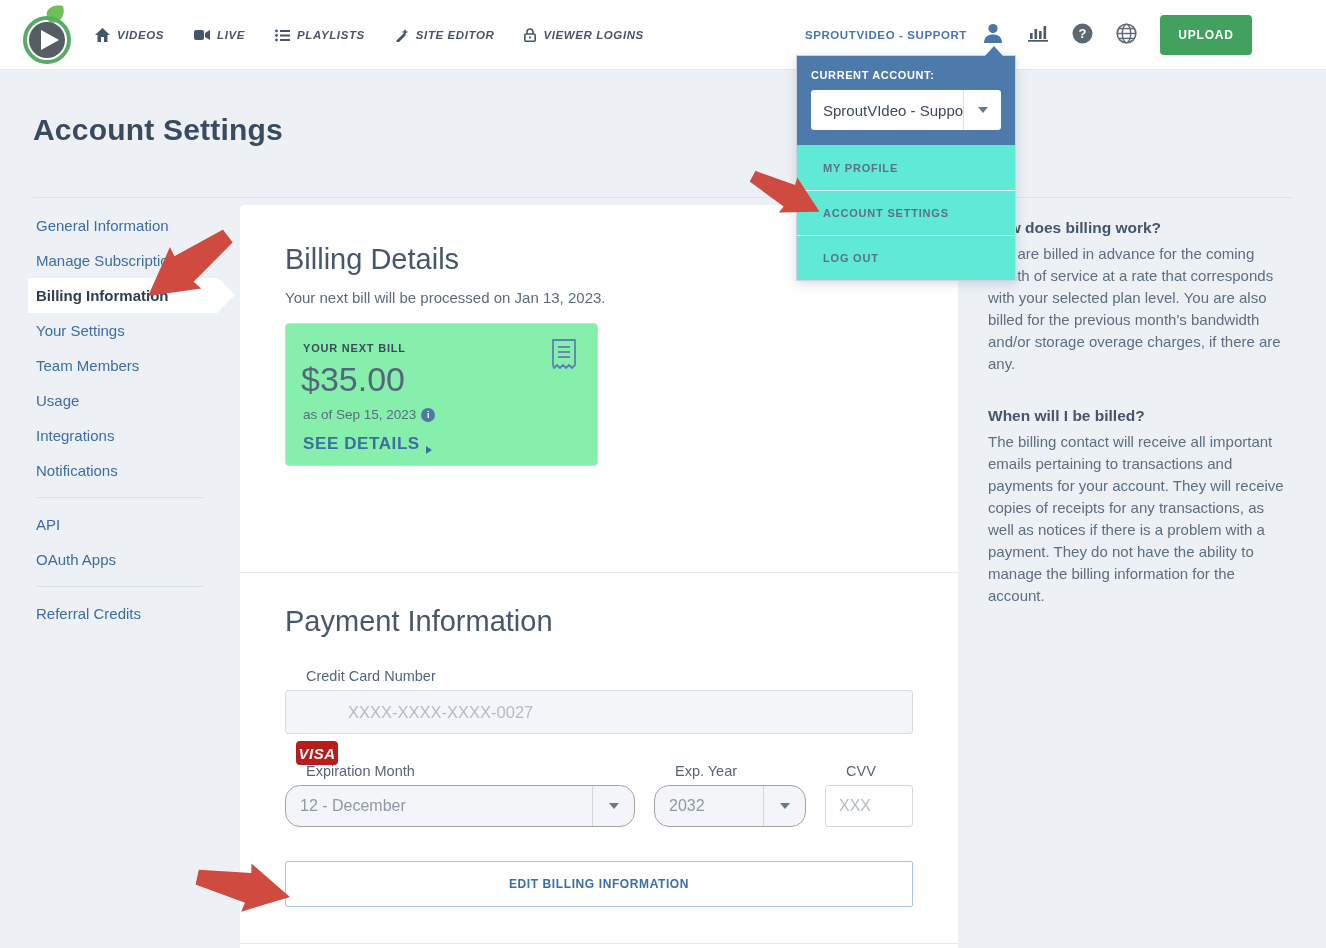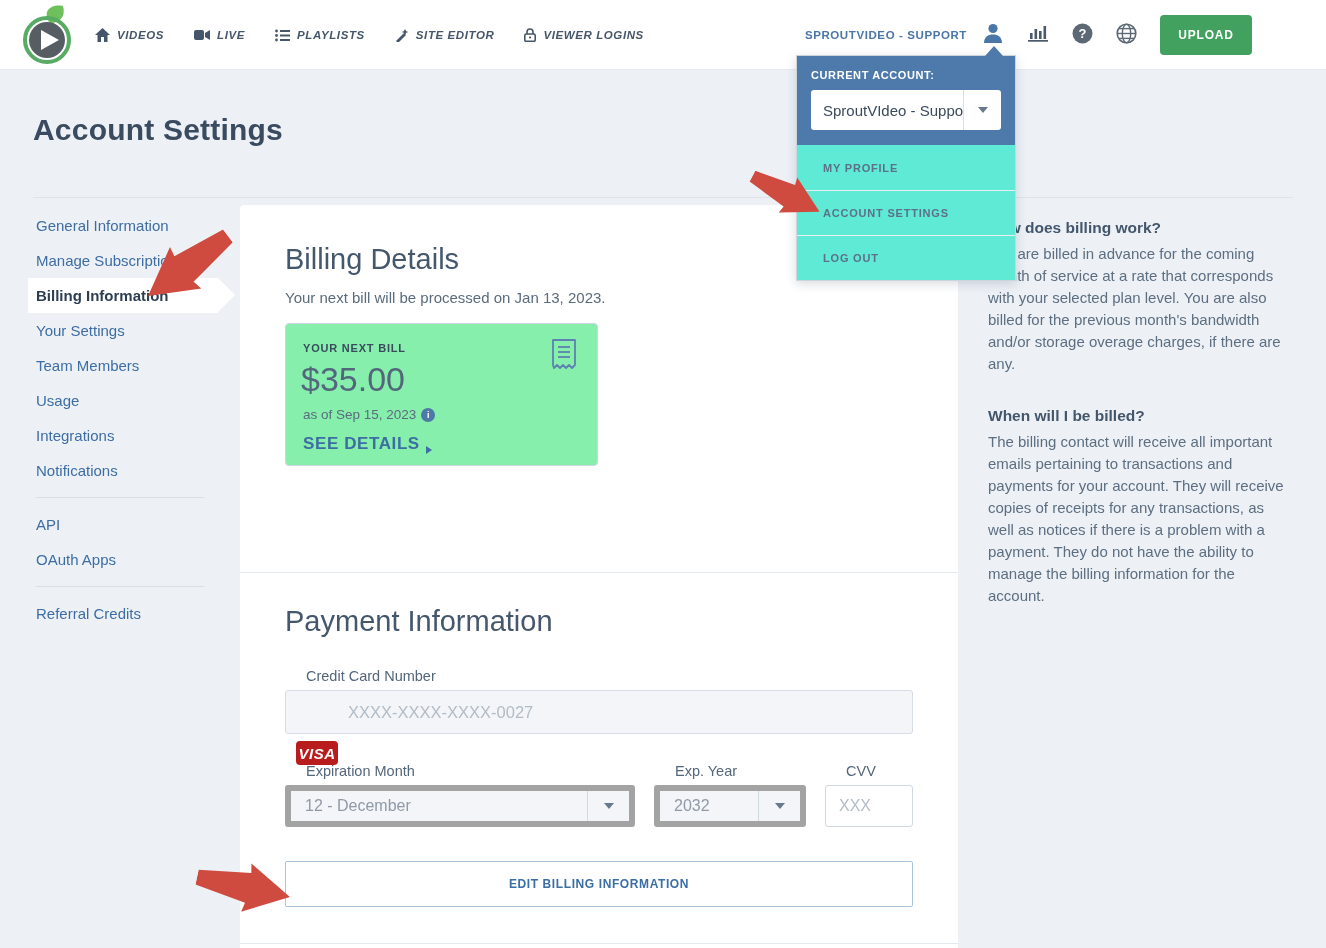--- a/index.html
+++ b/index.html
@@ -97,21 +97,21 @@
     background:#b91c1c; border-radius:4px; color:#fff; font-size:15px; font-weight:bold; font-style:italic;
     display:flex; align-items:center; justify-content:center; letter-spacing:.5px;margin-top:40px;
   }
   .ccfield {
     position:absolute; left:62px; top:0; width:555px; height:42px; border:none; background:transparent; outline:none;
     font-size:16.5px; color:#52657a; font-family:"Liberation Sans", sans-serif;
   }
   .ccfield::placeholder { color:#b3bcc6; opacity:1; }
   .selectbox {
     position:absolute; top:580px; height:42px; background:#f3f5f8;
-    border:6px solid #a3a3a3; border-radius:3px; display:flex; align-items:stretch; cursor:pointer;
+    border:1px solid #a3a3a3; border-radius:15px; display:flex; align-items:stretch; cursor:pointer;
   }
   .selectbox .val { flex:1; display:flex; align-items:center; padding-left:14px; font-size:16px; color:#8f9aa6; }
   .selectbox .car { width:42px; border-left:1px solid #d0d8e0; display:flex; align-items:center; justify-content:center; }
   .cvvinput {
     position:absolute; left:585px; top:580px; width:88px; height:42px;
     background:#fff; border:1px solid #d0d8e0; border-radius:3px; padding-left:13px;
     font-size:16px; color:#52657a; outline:none; font-family:"Liberation Sans", sans-serif;
   }
   .cvvinput::placeholder { color:#b3bcc6; opacity:1; }
   .editbtn {

